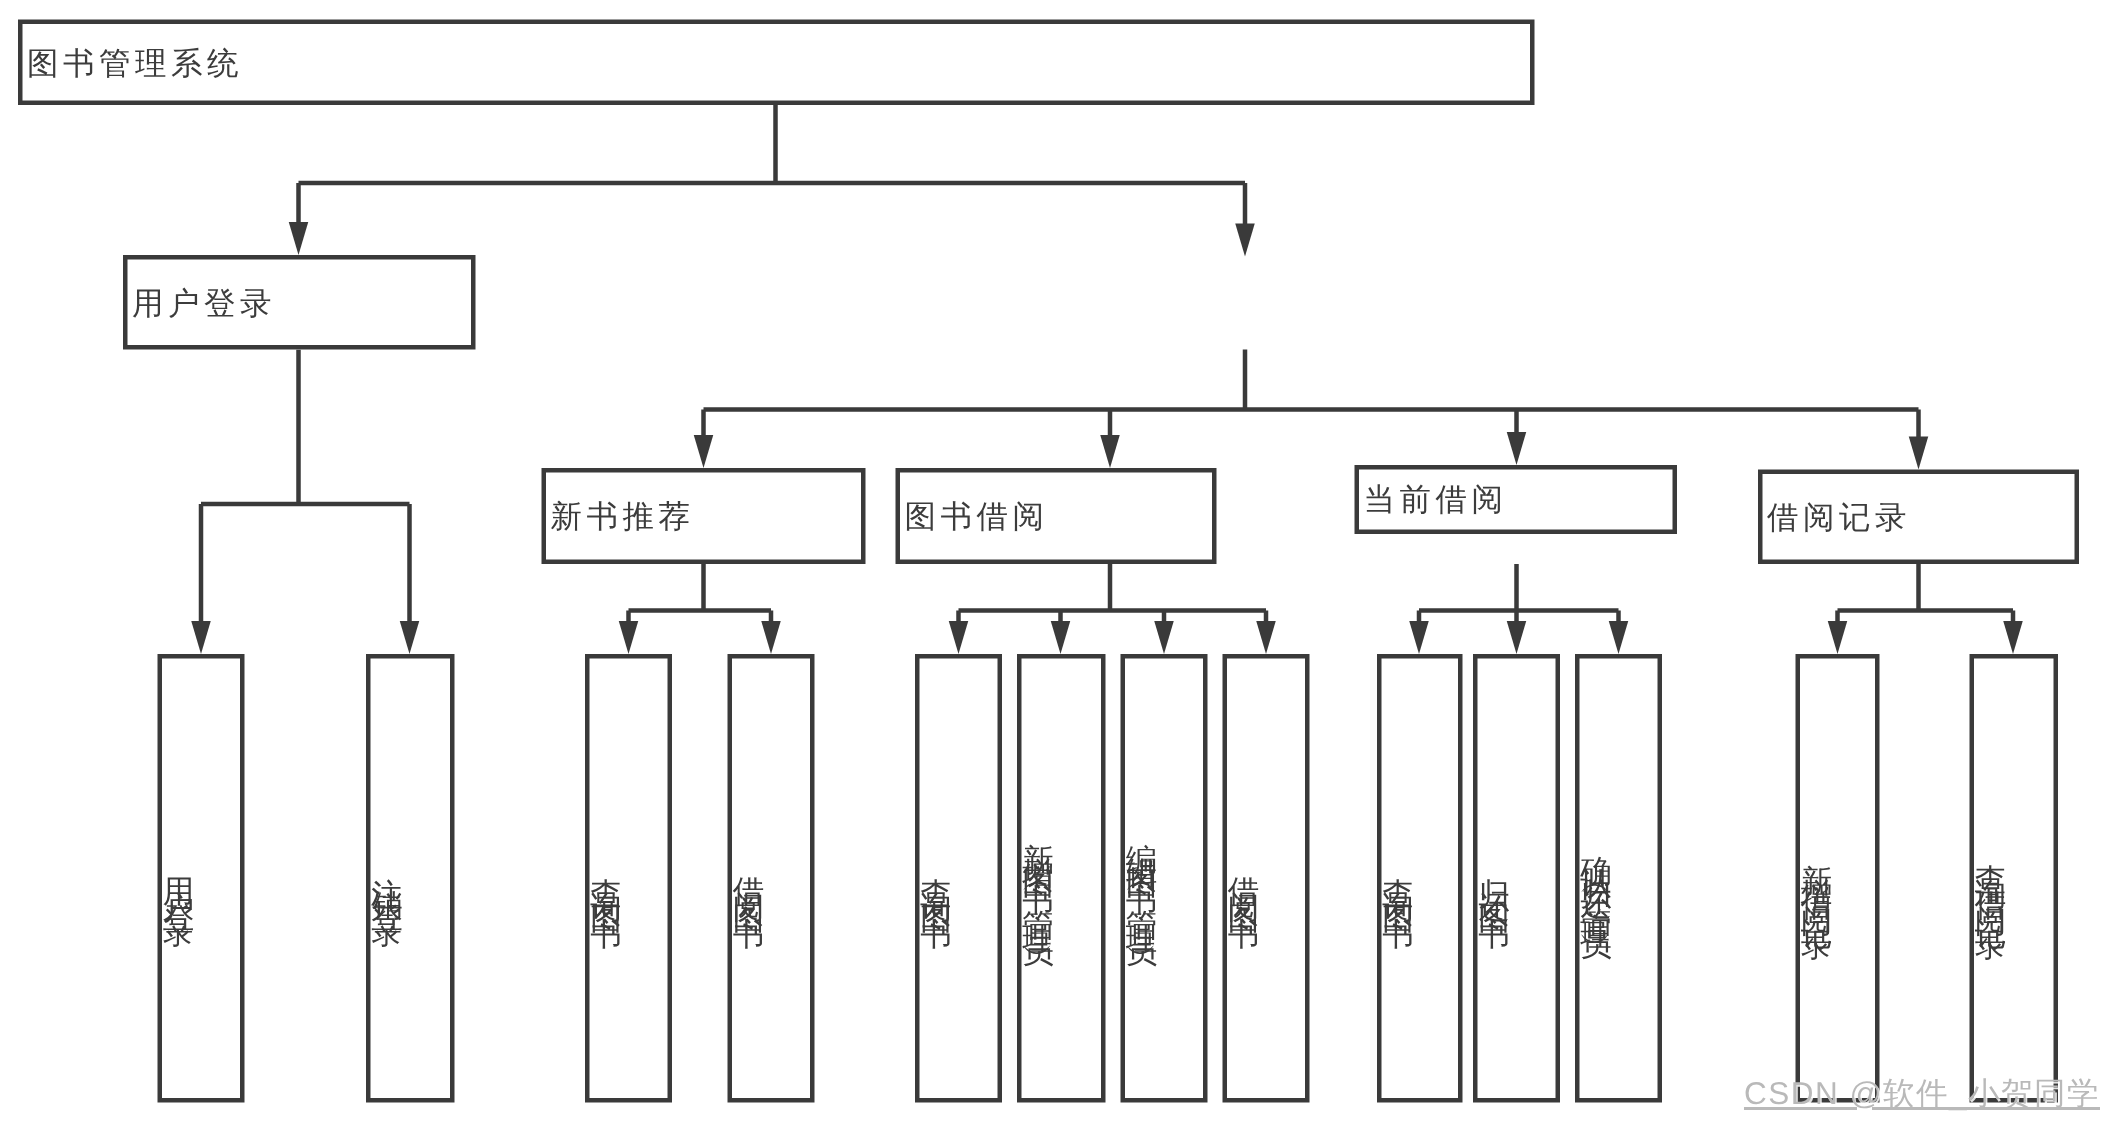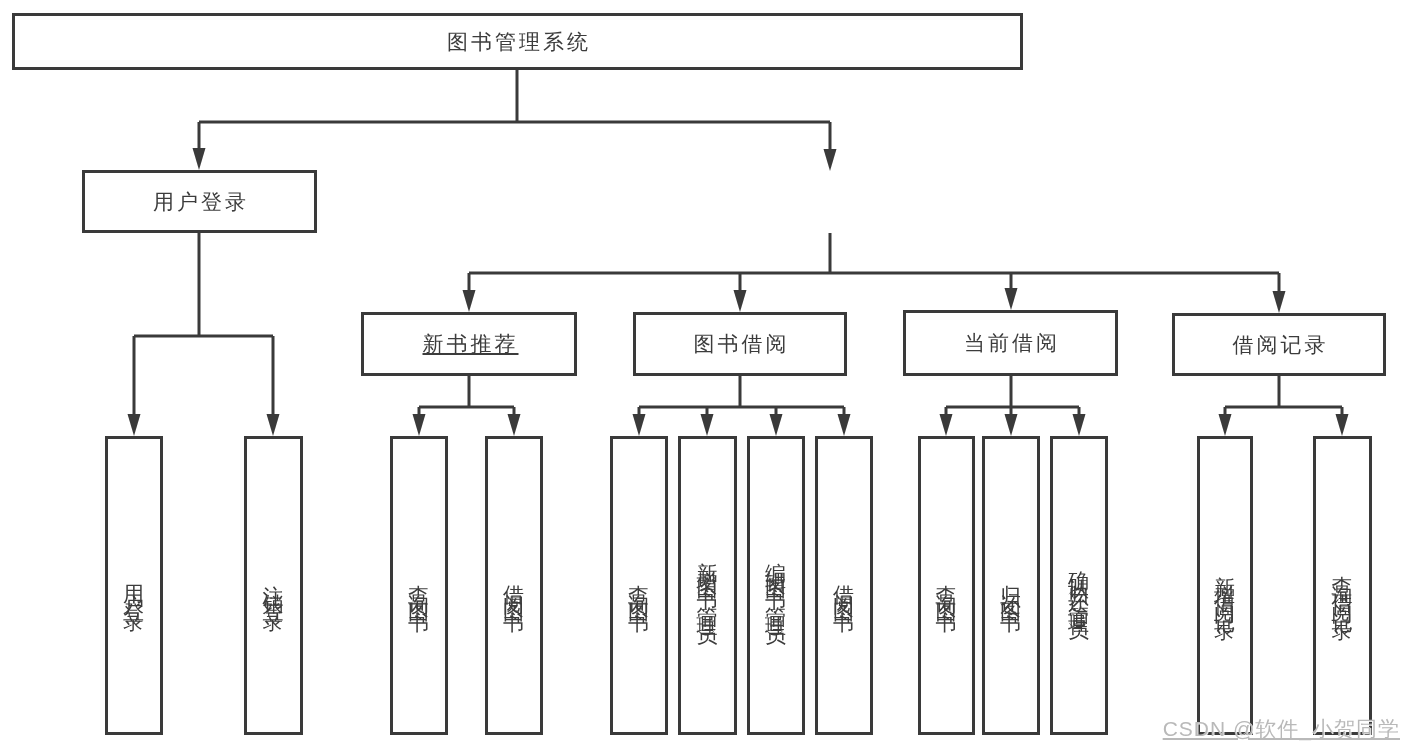--- a/index.html
+++ b/index.html
@@ -13,21 +13,20 @@
     overflow: hidden;
   }
   svg.wires { position: absolute; left: 0; top: 0; z-index: 0; }
   .node {
     position: absolute;
     box-sizing: border-box;
     border: 3px solid #3a3a3a;
     background: #ffffff;
     display: flex;
     align-items: center;
-    justify-content: center;
     z-index: 1;
   }
   .hlabel {
     font-size: 21px;
     letter-spacing: 3px;
     text-indent: 3px;
     white-space: nowrap;
   }
   .vlabel {
     writing-mode: vertical-rl;
@@ -96,27 +95,27 @@
   </svg>
 
   <div class="node" style="left:12px; top:13px; width:1011px; height:57px;">
     <span class="hlabel">图书管理系统</span>
   </div>
 
   <div class="node" style="left:82px; top:170px; width:235px; height:63px;">
     <span class="hlabel">用户登录</span>
   </div>
 
-  <div class="node" style="left:361px; top:312px; width:216px; height:64px;text-decoration:underline;">
+  <div class="node" style="left:361px; top:312px; width:216px; height:64px;">
     <span class="hlabel">新书推荐</span>
   </div>
-  <div class="node" style="left:633px; top:312px; width:214px; height:64px;">
+  <div class="node" style="left:597px; top:312px; width:214px; height:64px;">
     <span class="hlabel">图书借阅</span>
   </div>
-  <div class="node" style="left:903px; top:310px; width:215px; height:66px;">
+  <div class="node" style="left:903px; top:310px; width:215px; height:46px;">
     <span class="hlabel">当前借阅</span>
   </div>
   <div class="node" style="left:1172px; top:313px; width:214px; height:63px;">
     <span class="hlabel">借阅记录</span>
   </div>
 
   <div class="node" style="left:105px; top:436px; width:58px; height:299px;">
     <span class="vlabel">用户登录</span>
   </div>
   <div class="node" style="left:244px; top:436px; width:59px; height:299px;">

